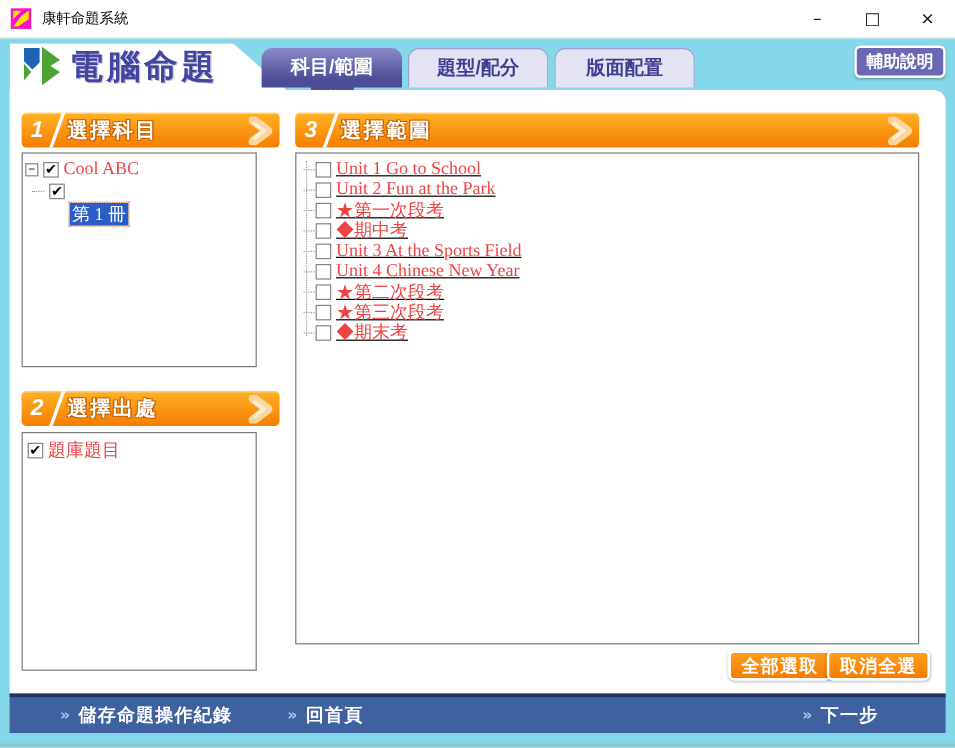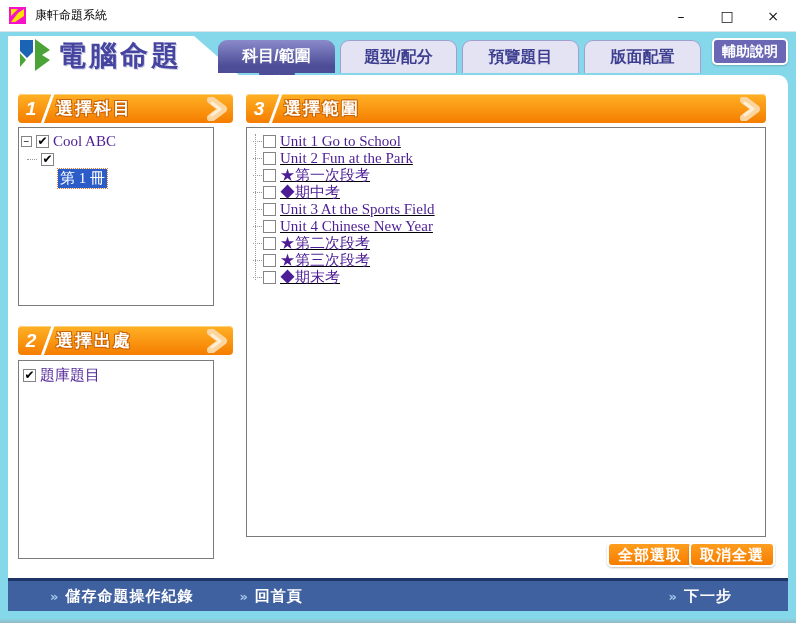--- a/index.html
+++ b/index.html
@@ -80,21 +80,21 @@
     font-size:19px; flex:0 0 auto;
   }
   .banner-slash { width:3px; height:40px; background:#ffffff; transform:skewX(-20deg); margin:0 7px 0 2px; flex:0 0 auto; }
   .banner-title {
     color:#ffffff; font-weight:bold; font-size:17px; letter-spacing:2px;
     text-shadow:1px 1px 0 #cc6300, -1px -1px 0 #cc6300, 1px -1px 0 #cc6300, -1px 1px 0 #cc6300;
   }
   .banner-arrow { margin-left:auto; margin-right:4px; flex:0 0 auto; display:flex; align-items:center; }
   
   .listbox { position:absolute; background:#ffffff; border:1px solid #7b7b7b; overflow:hidden; }
-  .serif { font-family:"Liberation Serif", serif; font-size:15px; color:#4c1d95; }
+  .serif { font-family:"Liberation Serif", serif; font-size:15px; color:#ef4444; }
   .checkbox {
     width:13px; height:13px; border:1px solid #848484; background:#ffffff;
     display:inline-flex; align-items:center; justify-content:center;
     font-size:12px; line-height:12px; color:#000; flex:0 0 auto; cursor:pointer;
     font-family:"DejaVu Sans", sans-serif;
   }
   .expander {
     width:11px; height:11px; border:1px solid #848484; background:#ffffff;
     display:inline-flex; align-items:center; justify-content:center;
     font-size:10px; line-height:9px; color:#000; flex:0 0 auto; cursor:pointer;
@@ -164,23 +164,20 @@
 
   <div class="tabs">
     <div class="tab active">
       <span>科目/範圍</span>
       <div class="tab-bump">
         <span>»</span>
       </div>
     </div>
     <div class="tab inactive">
       <span>題型/配分</span>
-    </div>
-    <div class="tab inactive">
-      <span>預覽題目</span>
     </div>
     <div class="tab inactive">
       <span>版面配置</span>
     </div>
   </div>
 
   <div class="help-btn">
     <span>輔助說明</span>
   </div>
 

